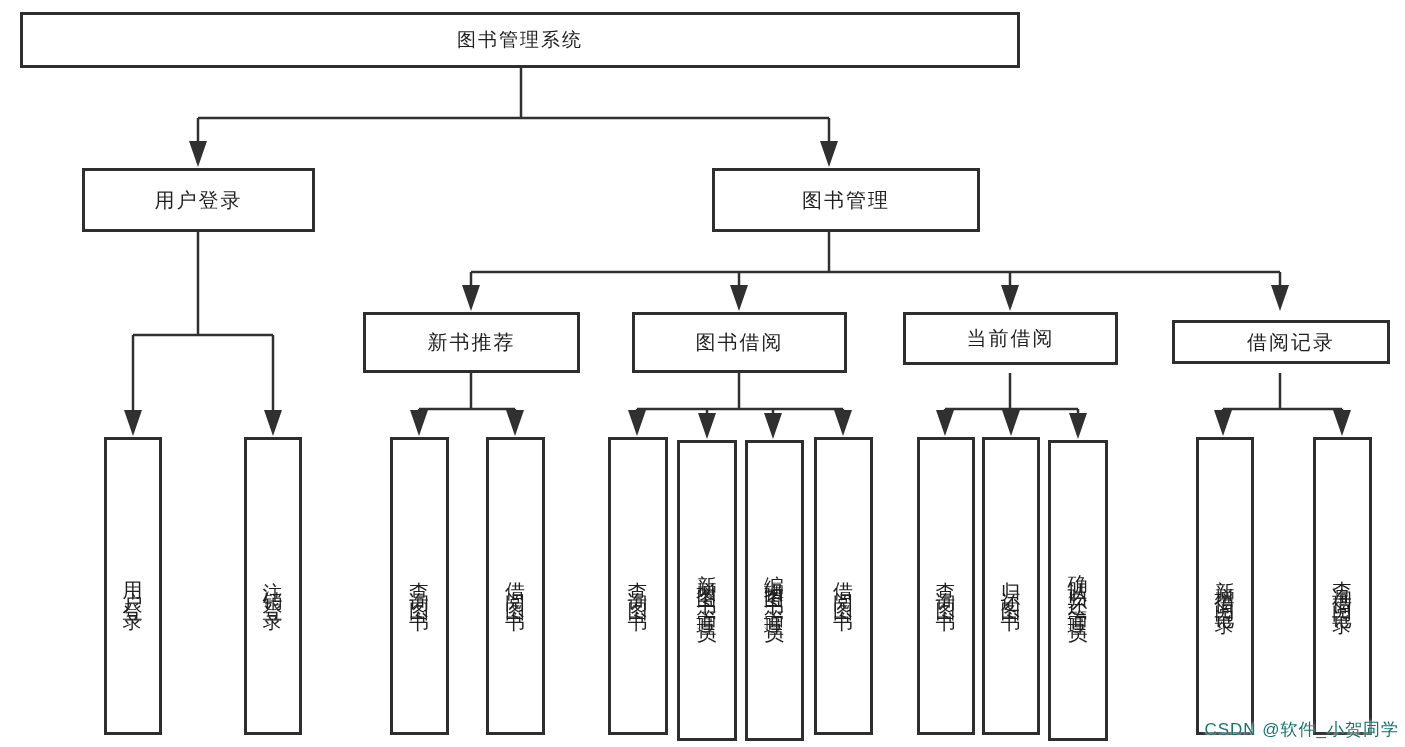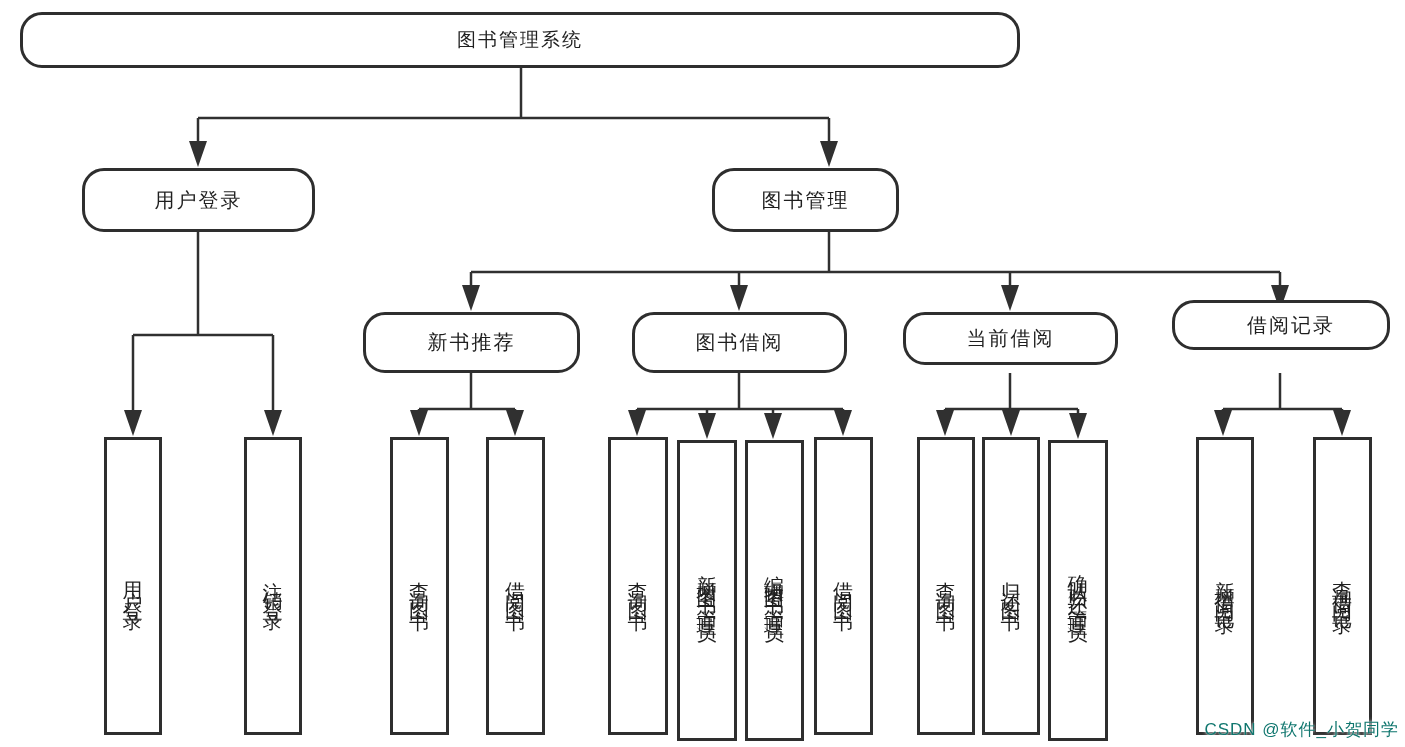--- a/index.html
+++ b/index.html
@@ -27,21 +27,20 @@
     background: #ffffff;
     border: 3px solid #2e2e2e;
     display: flex;
     align-items: center;
     justify-content: center;
     text-align: center;
   }
   .h-node {
     font-size: 20px;
     letter-spacing: 2px;
-    border-radius: 22px;
   }
   .root-node {
     font-size: 19px;
     letter-spacing: 2px;
   }
   .v-node {
     writing-mode: vertical-rl;
     text-orientation: mixed;
     font-size: 20px;
     letter-spacing: 10px;
@@ -128,26 +127,26 @@
       <polygon points="1002,410 1020,410 1011,436"></polygon>
       <polygon points="1069,413 1087,413 1078,439"></polygon>
       <polygon points="1214,410 1232,410 1223,436"></polygon>
       <polygon points="1333,410 1351,410 1342,436"></polygon>
     </g>
   </svg>
 
   <div class="node h-node root-node" style="left:20px; top:12px; width:1000px; height:56px;">图书管理系统</div>
 
   <div class="node h-node" style="left:82px; top:168px; width:233px; height:64px;">用户登录</div>
-  <div class="node h-node" style="left:712px; top:168px; width:187px; height:64px;">图书管理</div>
+  <div class="node h-node" style="left:712px; top:168px; width:268px; height:64px;">图书管理</div>
 
   <div class="node h-node" style="left:363px; top:312px; width:217px; height:61px;">新书推荐</div>
   <div class="node h-node" style="left:632px; top:312px; width:215px; height:61px;">图书借阅</div>
   <div class="node h-node" style="left:903px; top:312px; width:215px; height:53px;">当前借阅</div>
-  <div class="node h-node" style="left:1172px; top:300px; width:218px; height:50px;padding-left:20px;">借阅记录</div>
+  <div class="node h-node" style="left:1172px; top:320px; width:218px; height:44px;padding-left:20px;">借阅记录</div>
 
   <div class="node v-node" style="left:104px; top:437px; width:58px; height:298px;">用户登录</div>
   <div class="node v-node" style="left:244px; top:437px; width:58px; height:298px;">注销登录</div>
 
   <div class="node v-node" style="left:390px; top:437px; width:59px; height:298px;">查询图书</div>
   <div class="node v-node" style="left:486px; top:437px; width:59px; height:298px;">借阅图书</div>
 
   <div class="node v-node" style="left:608px; top:437px; width:60px; height:298px;">查询图书</div>
   <div class="node v-node tight" style="left:677px; top:440px; width:60px; height:301px;">新增图书（管理员）</div>
   <div class="node v-node tight" style="left:745px; top:440px; width:59px; height:301px;">编辑图书（管理员）</div>

